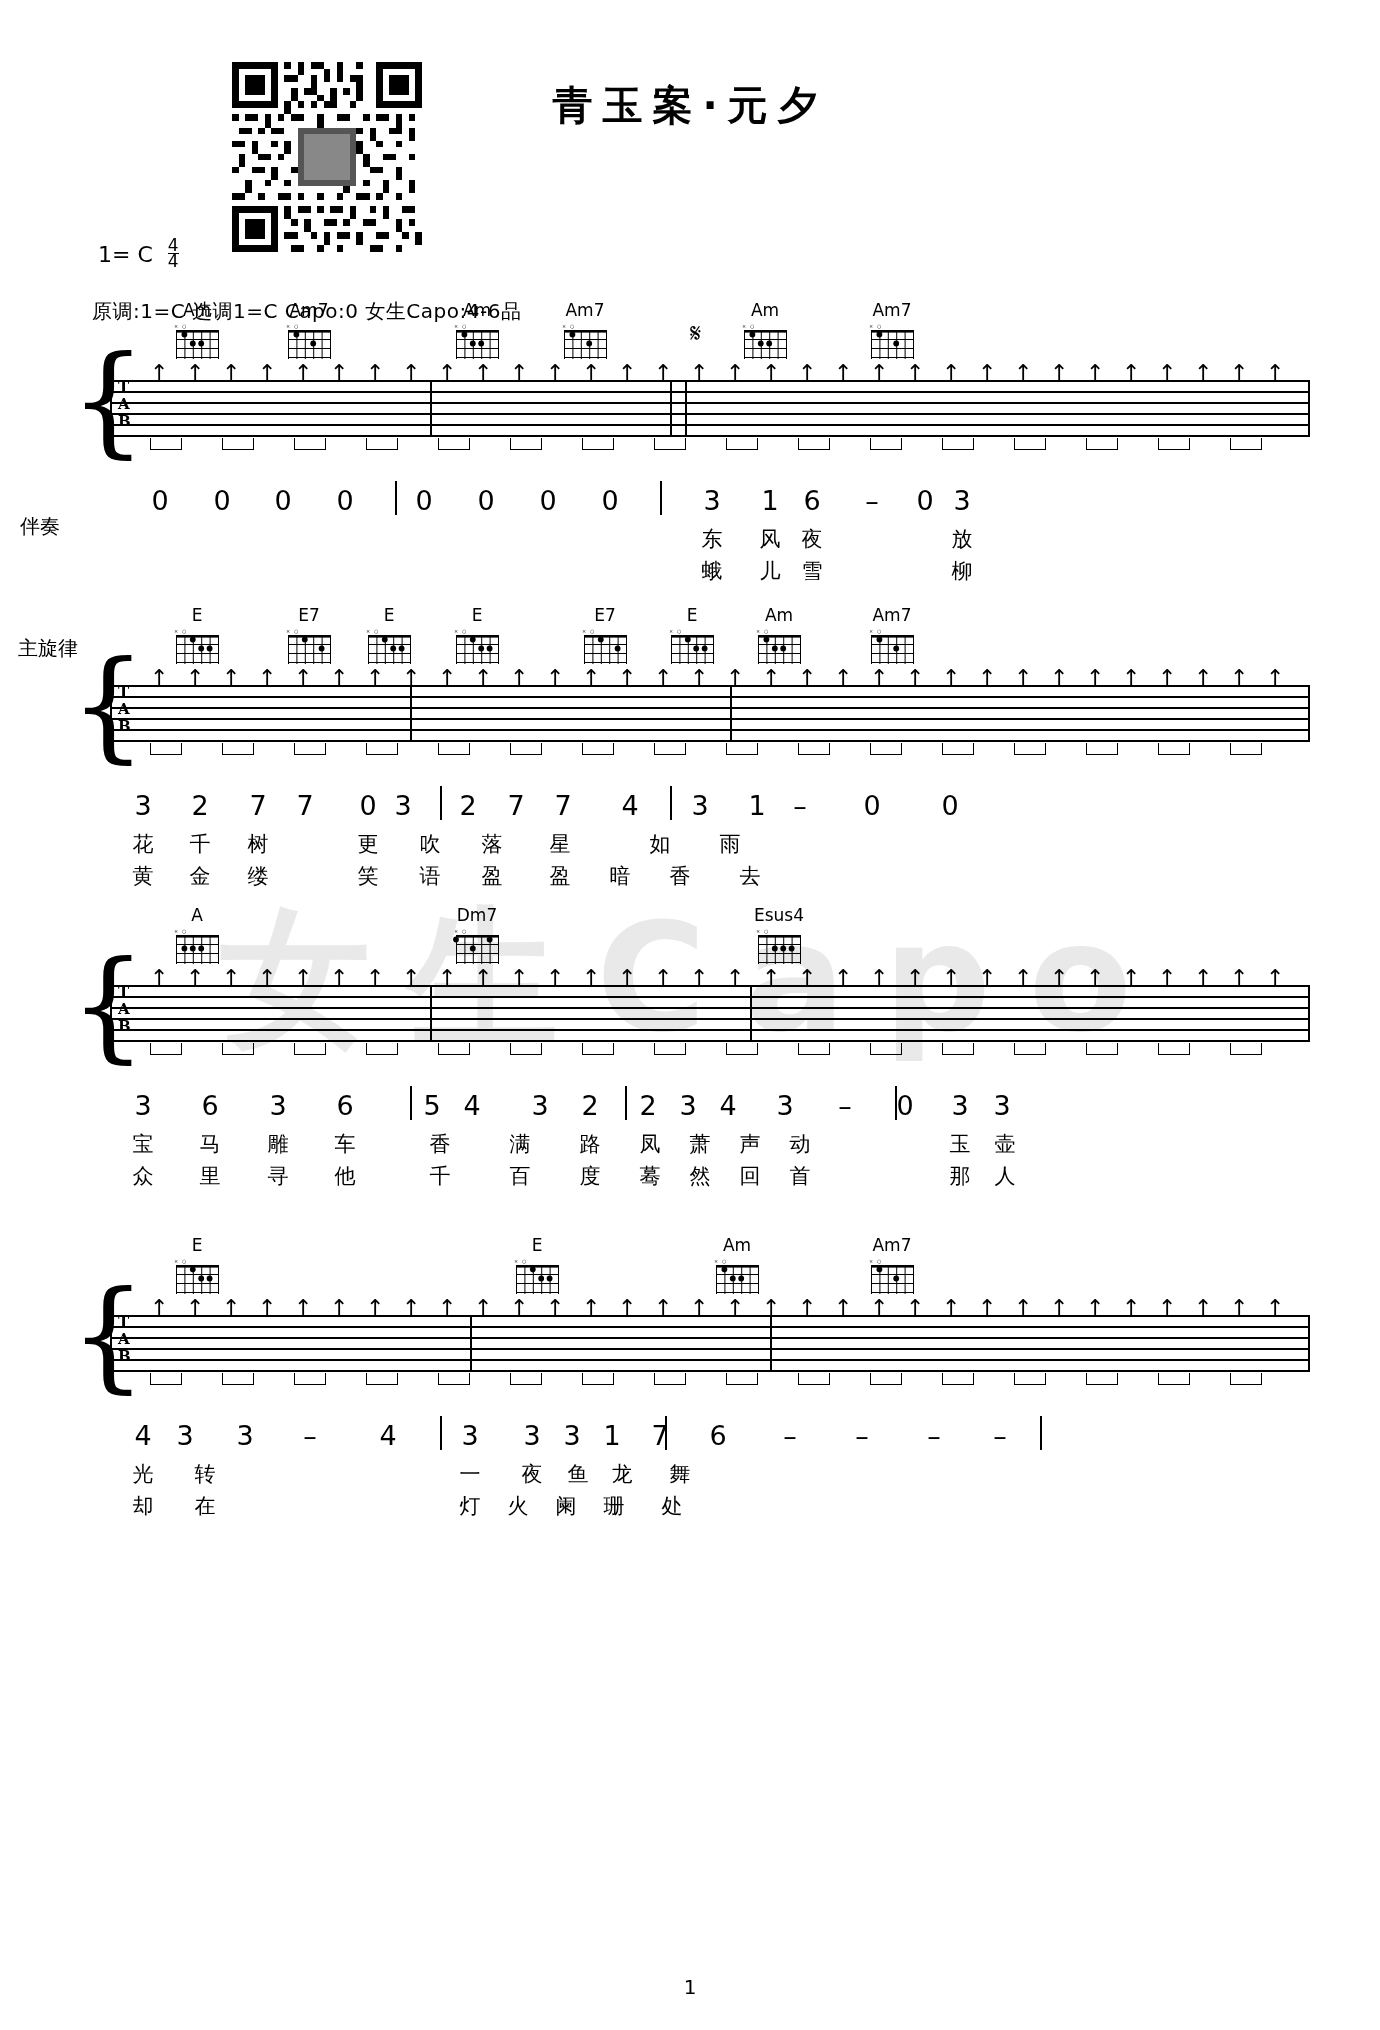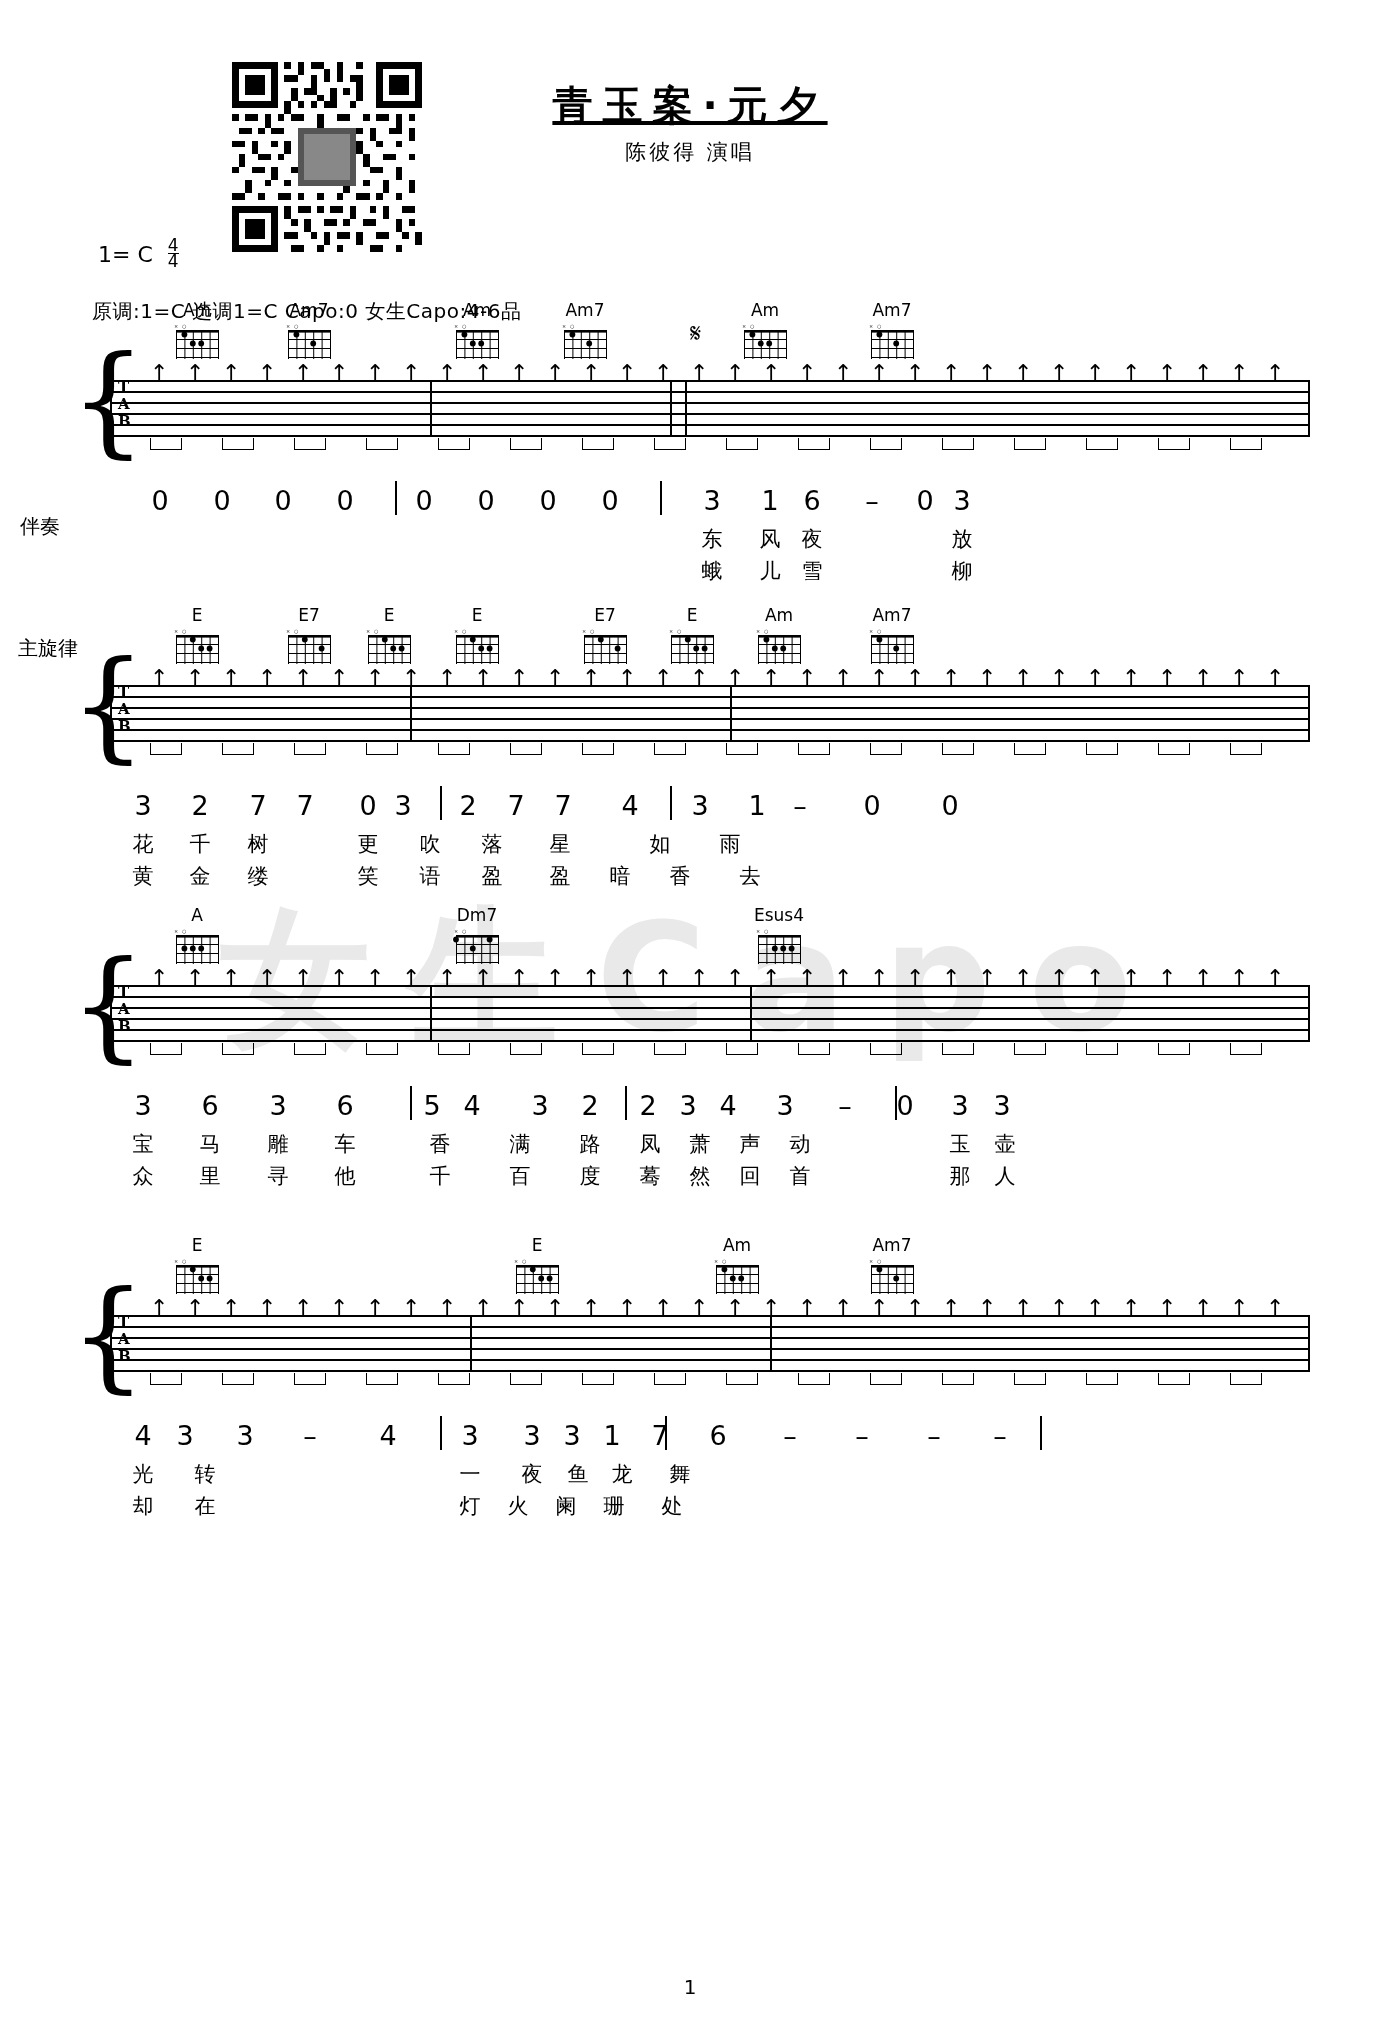--- a/index.html
+++ b/index.html
@@ -2,21 +2,21 @@
 <html><head>
 <meta charset="utf-8">
 <style>
   html,body{margin:0;padding:0;background:#ffffff;}
   body{width:1380px;height:2030px;position:relative;font-family:"Liberation Sans",sans-serif;color:#000;overflow:hidden;}
   .sheet{position:absolute;left:0;top:0;width:1380px;height:2030px;}
 
   
   .qr{position:absolute;left:232px;top:62px;width:190px;height:190px;}
   .qr svg{display:block;}
-  .title{position:absolute;left:430px;top:78px;width:520px;text-align:center;font-size:40px;letter-spacing:10px;font-weight:bold;font-family:"DejaVu Sans",sans-serif;text-decoration:underline;}
+  .title{position:absolute;left:430px;top:78px;width:520px;text-align:center;font-size:40px;letter-spacing:10px;font-weight:bold;font-family:"DejaVu Sans",sans-serif;}
   .subtitle{position:absolute;left:430px;top:138px;width:520px;text-align:center;font-size:21px;letter-spacing:3px;font-family:"DejaVu Sans",sans-serif;}
 
   .credits{position:absolute;right:24px;top:180px;text-align:right;font-size:19px;line-height:27px;font-family:"DejaVu Sans",sans-serif;}
   .credits div{white-space:nowrap;}
 
   .keysig{position:absolute;left:98px;top:240px;font-size:22px;font-family:"DejaVu Sans",sans-serif;}
   .frac{display:inline-block;vertical-align:middle;text-align:center;line-height:15px;font-size:17px;margin-left:8px;position:relative;top:-2px;}
   .frac span{display:block;}
   .tuning{position:absolute;left:92px;top:298px;font-size:20px;letter-spacing:0.5px;font-family:"DejaVu Sans",sans-serif;white-space:nowrap;}
 
@@ -182,21 +182,20 @@
           <rect x="16" y="28" width="1" height="1"></rect>
         <rect x="21" y="28" width="2" height="1"></rect>
           <rect x="25" y="28" width="1" height="1"></rect>
       </g>
       <rect x="10" y="10" width="9" height="9" fill="#555"></rect>
       <rect x="11" y="11" width="7" height="7" fill="#888"></rect>
     </svg>
   </div>
 
   <div class="title">青玉案·元夕</div>
-  <div class="subtitle">陈彼得 演唱</div>
 
 
   <div class="keysig">
     <span>1= C</span>
     <span class="frac">
       <span>4</span>
       <span style="border-top:1.4px solid #000;">4</span>
     </span>
   </div>
   <div class="tuning">原调:1=C  选调1=C  Capo:0    女生Capo:4-6品</div>

